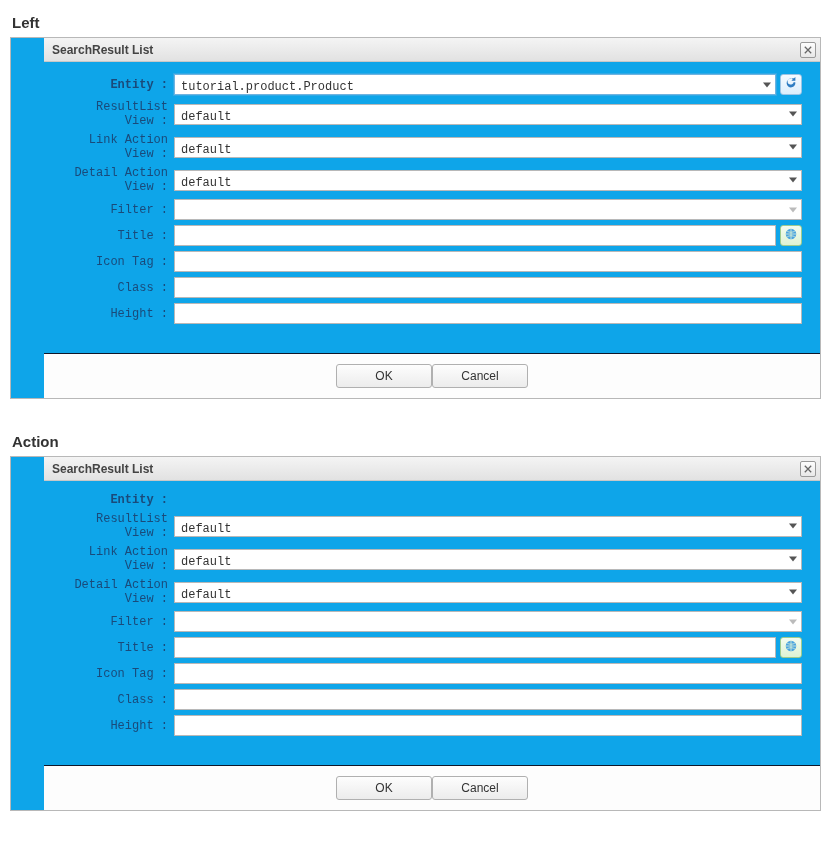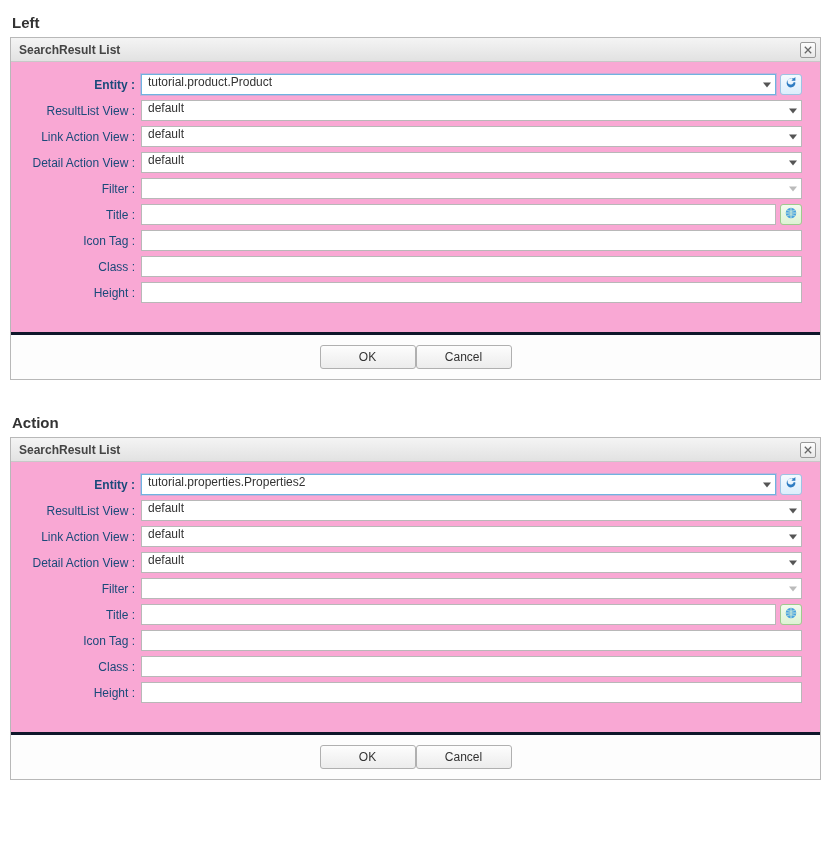--- a/index.html
+++ b/index.html
@@ -13,22 +13,23 @@
     width: 831px;
   }
   .section-title {
     font-size: 15px;
     font-weight: bold;
     color: #333;
     margin: 4px 0 6px 2px;
   }
   .panel {
     border: 1px solid #b8b8b8;
-    background: #f9a8d4;
+    background: #0ea5e9;
     margin-bottom: 34px;
+    padding-left: 33px;
   }
   .panel-header {
     display: flex;
     align-items: center;
     justify-content: space-between;
     height: 24px;
     padding: 0 4px 0 8px;
     background: linear-gradient(#f4f4f4, #e2e2e2);
     border-bottom: 1px solid #c8c8c8;
     color: #444;
@@ -48,20 +49,21 @@
     color: #555;
   }
   .close-btn svg { width: 8px; height: 8px; }
   .panel-body {
     padding: 12px 18px 24px 18px;
   }
   .form-row {
     display: flex;
     align-items: center;
     margin-bottom: 5px;
+    font-family: Liberation Mono, monospace;
   }
   .form-label {
     width: 112px;
     text-align: right;
     padding-right: 6px;
     color: #1a4a7a;
     font-size: 12px;
   }
   .form-control-wrap {
     flex: 1;
@@ -72,21 +74,21 @@
   .combo, .txt {
     flex: 1;
     height: 21px;
     border: 1px solid #b8b8b8;
     background: #fff;
     padding: 0 20px 0 6px;
     font-size: 12px;
     color: #333;
     position: relative;
     display: flex;
-    align-items: flex-start;
+    align-items: flex-end;
   }
   .combo.hl, .txt.hl {
     border-color: #6fb3e0;
     box-shadow: 0 0 0 1px rgba(111,179,224,0.35);
   }
   .combo .caret {
     position: absolute;
     right: 4px;
     top: 50%;
     transform: translateY(-50%);
@@ -106,21 +108,21 @@
     align-items: center;
     justify-content: center;
     cursor: pointer;
   }
   .icon-btn.globe {
     border-color: #9ecb8f;
     background: linear-gradient(#f3fbef, #def3d4);
   }
   .icon-btn svg { width: 14px; height: 14px; }
   .panel-footer {
-    border-top: 3px solid #0f172a;
+    border-top: 1px solid #0f172a;
     padding: 10px 0;
     display: flex;
     justify-content: center;
     background: #fdfdfd;
   }
   .btn {
     min-width: 96px;
     height: 24px;
     border: 1px solid #b0b0b0;
     border-radius: 3px;
@@ -267,33 +269,20 @@
         <svg viewBox="0 0 10 10">
             <path d="M1 1 L9 9 M9 1 L1 9" stroke="#666" stroke-width="1.6" fill="none"></path>
           </svg>
       </span>
     </div>
   </div>
   <div class="panel-body">
 
     <div class="form-row">
       <div class="form-label"><b>Entity :</b></div>
-      <div class="form-control-wrap">
-        <div class="combo hl">
-          <span>tutorial.properties.Properties2</span>
-          <span class="caret"></span>
-        </div>
-        <div class="icon-btn">
-          <span>
-            <svg viewBox="0 0 16 16">
-                <path d="M8 3a5 5 0 1 0 4.9 4H11a3.5 3.5 0 1 1-1-3.2L8.5 5.5H13V1l-1.6 1.6A5 5 0 0 0 8 3z" fill="#2e7cc2"></path>
-              </svg>
-          </span>
-        </div>
-      </div>
     </div>
 
     <div class="form-row">
       <div class="form-label">ResultList View :</div>
       <div class="form-control-wrap">
         <div class="combo">
           <span>default</span>
           <span class="caret"></span>
         </div>
       </div>

